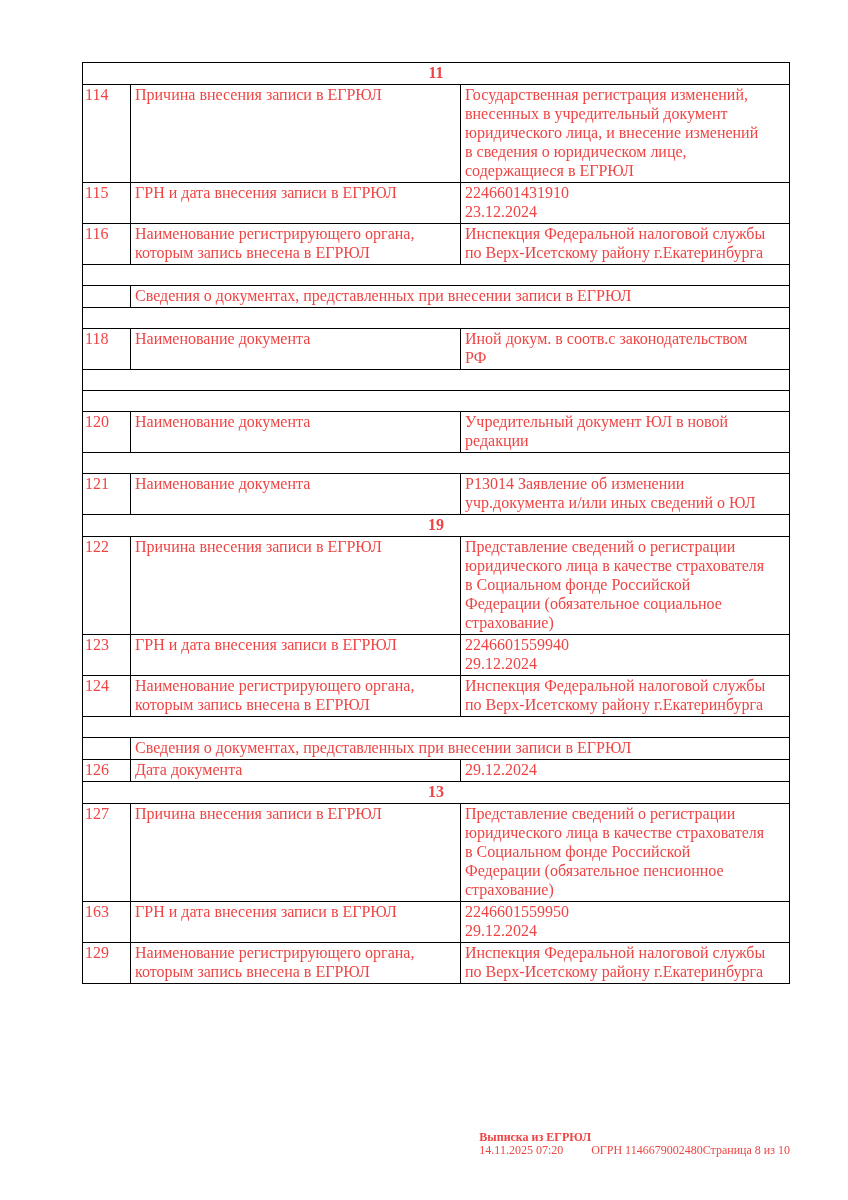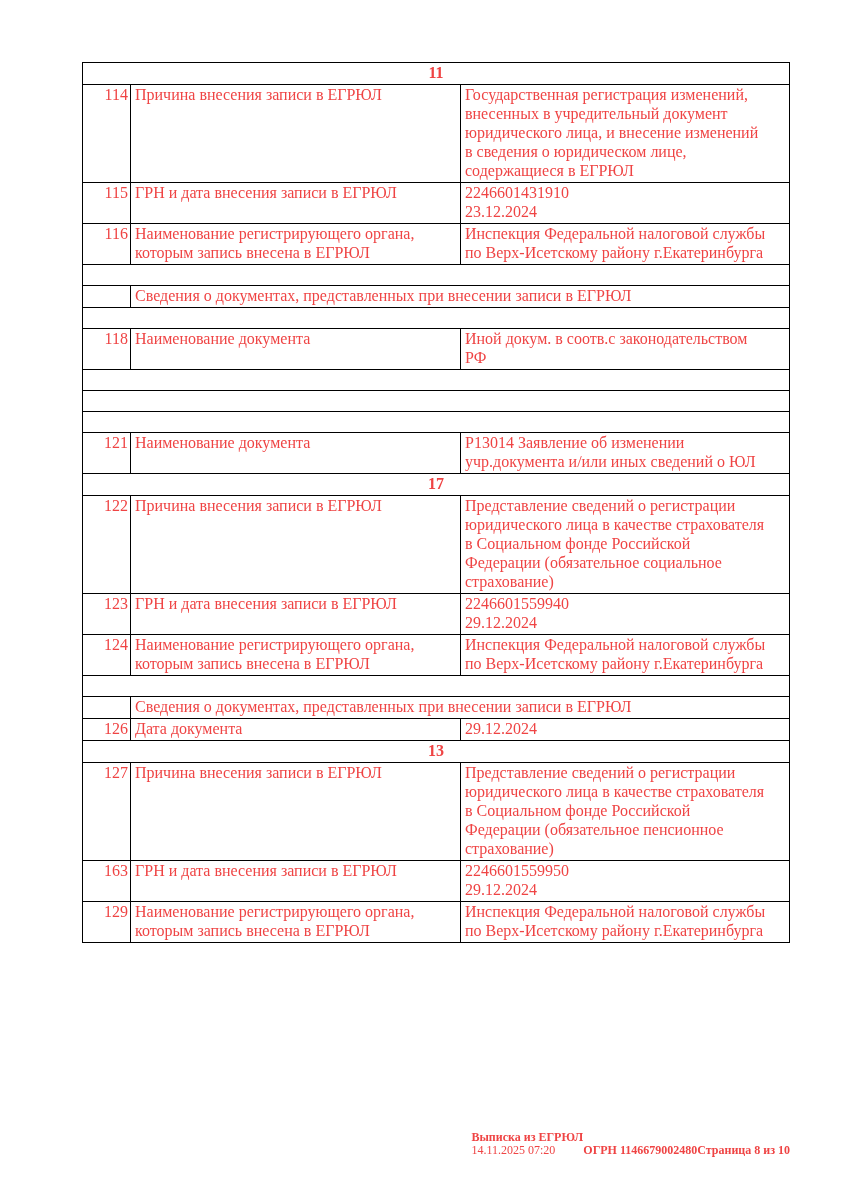--- a/index.html
+++ b/index.html
@@ -27,21 +27,21 @@
   .doc-table td {
     border: 1px solid #000000;
     vertical-align: top;
     font-size: 16px;
     line-height: 19px;
     padding: 0 4px 2px 4px;
     white-space: pre-line;
     word-wrap: break-word;
   }
   .doc-table td.num-cell {
-    text-align: right;
+    text-align: left;
     padding: 0 2px 2px 2px;
   }
   .doc-table td.section-cell {
     text-align: center;
     font-weight: bold;
   }
   .doc-table tr.spacer td {
     height: 20px;
     padding: 0;
   }
@@ -55,21 +55,20 @@
     align-items: flex-end;
     font-size: 12px;
     line-height: 13px;
   }
   .footer .footer-left .doc-title {
     font-weight: bold;
   }
   .footer .footer-center,
   .footer .footer-right {
     white-space: nowrap;
-    font-weight: bold;
   }
 </style>
 </head>
 <body>
 
 <div class="page">
 
   <table class="doc-table">
     <colgroup>
       <col style="width:48px">
@@ -117,31 +116,37 @@
           <td class="label-cell">Наименование документа</td>
           <td class="value-cell">Иной докум. в соотв.с законодательством
 РФ</td>
         </tr>
         <tr class="spacer">
           <td class="spacer-cell" colspan="3"></td>
         </tr>
         <tr class="spacer">
           <td class="spacer-cell" colspan="3"></td>
         </tr>
+        <tr class="data">
+          <td class="num-cell">120</td>
+          <td class="label-cell">Наименование документа</td>
+          <td class="value-cell">Учредительный документ ЮЛ в новой
+редакции</td>
+        </tr>
         <tr class="spacer">
           <td class="spacer-cell" colspan="3"></td>
         </tr>
         <tr class="data">
           <td class="num-cell">121</td>
           <td class="label-cell">Наименование документа</td>
           <td class="value-cell">Р13014 Заявление об изменении
 учр.документа и/или иных сведений о ЮЛ</td>
         </tr>
         <tr class="section">
-          <td class="section-cell" colspan="3">17</td>
+          <td class="section-cell" colspan="3">19</td>
         </tr>
         <tr class="data">
           <td class="num-cell">122</td>
           <td class="label-cell">Причина внесения записи в ЕГРЮЛ</td>
           <td class="value-cell">Представление сведений о регистрации
 юридического лица в качестве страхователя
 в Социальном фонде Российской
 Федерации (обязательное социальное
 страхование)</td>
         </tr>

